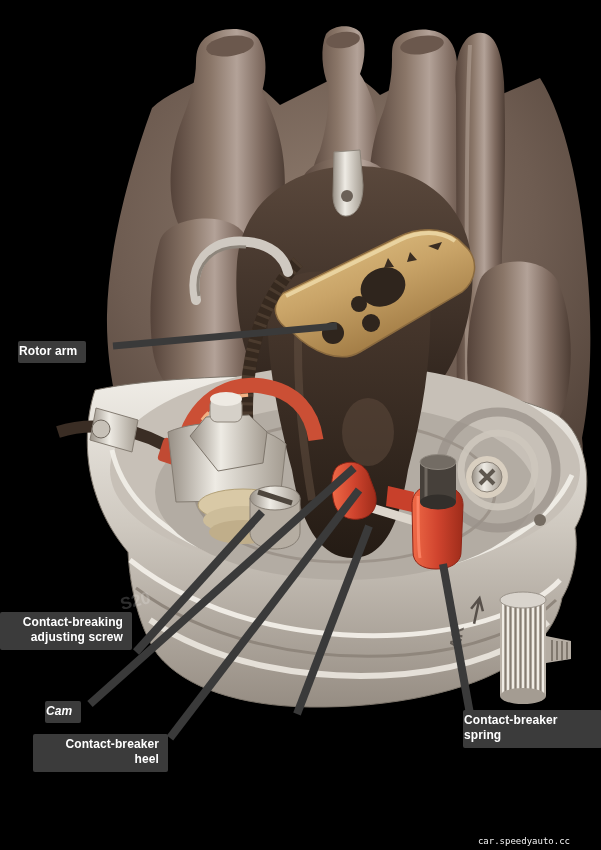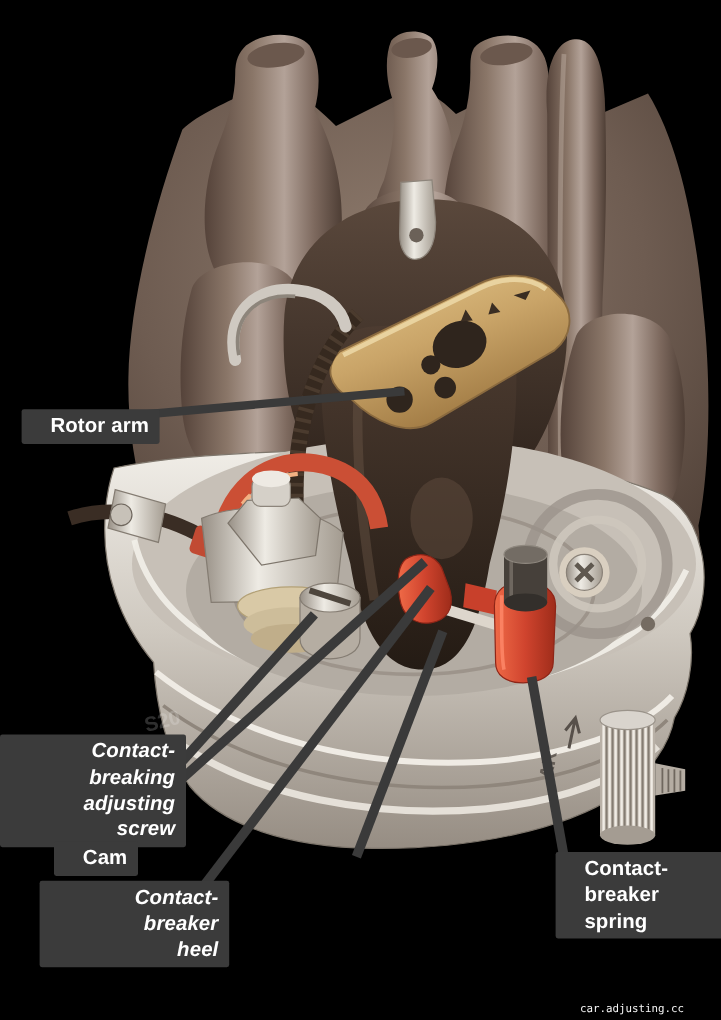--- a/index.html
+++ b/index.html
@@ -3,25 +3,25 @@
 <meta charset="utf-8">
 <style>
   html,body{margin:0;padding:0;background:#000;}
   .stage{
     position:relative;width:601px;height:850px;background:#000;
     overflow:hidden;font-family:"Liberation Sans",sans-serif;
   }
   .stage svg{position:absolute;left:0;top:0;}
   .callout{
     position:absolute;background:#3b3b3b;color:#fff;
-    font-size:17px;font-weight:bold;line-height:1.28;
-    padding:3px 9px 4px 24px;white-space:pre-line;border-radius:2px;
+    font-size:12px;font-weight:bold;line-height:1.28;
+    padding:3px 9px 4px 1px;white-space:pre-line;border-radius:2px;
     letter-spacing:0.1px;
   }
-  .align-right{text-align:right;font-style:italic;}
+  .align-right{text-align:right;}
   .align-left{text-align:left;}
   .watermark{
     position:absolute;right:31px;bottom:4px;color:#f5f5f5;
     font-family:"DejaVu Sans Mono",monospace;font-size:9px;letter-spacing:0;
   }
 </style>
 </head>
 <body>
 
 <div class="stage">
@@ -223,24 +223,24 @@
     <line x1="297" y1="714" x2="369" y2="526"></line>
     <line x1="470" y1="714" x2="443" y2="564"></line>
   </g>
 </svg>
 
 <div class="callout" style="left:18px;top:341px;">Rotor arm</div>
 
 <div class="callout align-right" style="left:0;top:612px;width:122px;">Contact-breaking
 adjusting screw</div>
 
-<div class="callout" style="left:45px;top:701px;">Cam</div>
+<div class="callout" style="left:45px;top:701px;font-style:italic;">Cam</div>
 
 <div class="callout align-right" style="left:33px;top:734px;width:125px;">Contact-breaker
 heel</div>
 
 
 <div class="callout align-left" style="left:463px;top:710px;width:129px;">Contact-breaker
 spring</div>
 
-<div class="watermark">car.adjusting.cc</div>
+<div class="watermark">car.speedyauto.cc</div>
 
 </div>
 
 </body></html>

